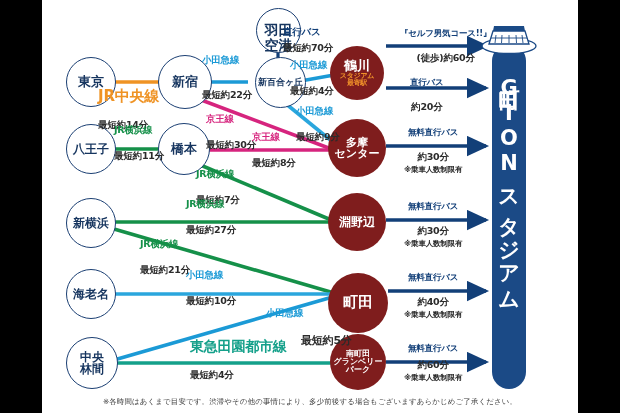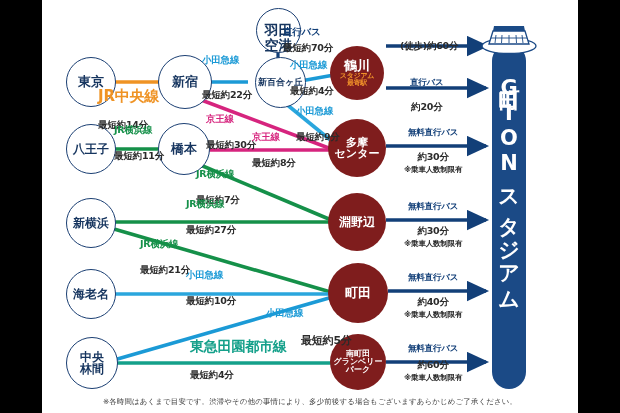--- a/index.html
+++ b/index.html
@@ -192,21 +192,21 @@
         <div class="node hub" style="left: 330px; top: 46px; width: 54px; height: 54px; font-size: 13px;">
           <span class="nm">鶴川</span>
           <span class="sub" style="font-size: 7px;">スタジアム<br>最寄駅</span>
         </div>
         <div class="node hub" style="left: 328px; top: 119px; width: 58px; height: 58px; font-size: 11px;">
           <span class="nm">多摩<br>センター</span>
         </div>
         <div class="node hub" style="left: 328px; top: 193px; width: 58px; height: 58px; font-size: 12px;">
           <span class="nm">淵野辺</span>
         </div>
-        <div class="node hub" style="left: 328px; top: 263px; width: 60px; height: 60px; font-size: 13px;">
+        <div class="node hub" style="left: 328px; top: 273px; width: 60px; height: 60px; font-size: 15px;">
           <span class="nm">町田</span>
         </div>
         <div class="node hub" style="left: 330px; top: 334px; width: 56px; height: 56px; font-size: 8px;">
           <span class="nm">南町田<br>グランベリー<br>パーク</span>
         </div>
       </div>
 
     <div id="rail-label-layer">
         <div class="lbl" style="left: 98px; top: 56px;">
           <span class="ln c-orange" style="font-size: 15px; margin-top: 31px;">JR中央線</span>
@@ -260,20 +260,21 @@
           <span class="ln c-blue" style="font-size: 9.5px;">小田急線</span>
           <span class="tm" style="font-size: 11px; margin-top: 13px; margin-left: 35px;">最短約5分</span>
         </div>
         <div class="lbl" style="left: 190px; top: 338px;">
           <span class="ln c-teal" style="font-size: 14px;">東急田園都市線</span>
           <span class="tm" style="font-size: 9.5px; margin-top: 13px;">最短約4分</span>
         </div>
       </div>
     <div id="bus-label-layer">
         <div class="lbl" style="left: 400px; top: 28px; text-align: center;">
+          <span class="ln c-navy" style="font-size: 8.5px;">『セルフ男気コース!!』</span>
           <span class="tm" style="font-size: 9.5px; margin-top: 12px;">(徒歩)約60分</span>
         </div>
         <div class="lbl" style="left: 410px; top: 77px; text-align: center;">
           <span class="ln c-navy" style="font-size: 8.5px;">直行バス</span>
           <span class="tm" style="font-size: 9.5px; margin-top: 12px;">約20分</span>
         </div>
         <div class="lbl" style="left: 404px; top: 127px; text-align: center;">
           <span class="ln c-navy" style="font-size: 8.5px;">無料直行バス</span>
           <span class="tm" style="font-size: 9.5px; margin-top: 12px;">約30分</span>
           <span class="tm" style="font-size: 7.5px; margin-top: 1px;">※乗車人数制限有</span>

